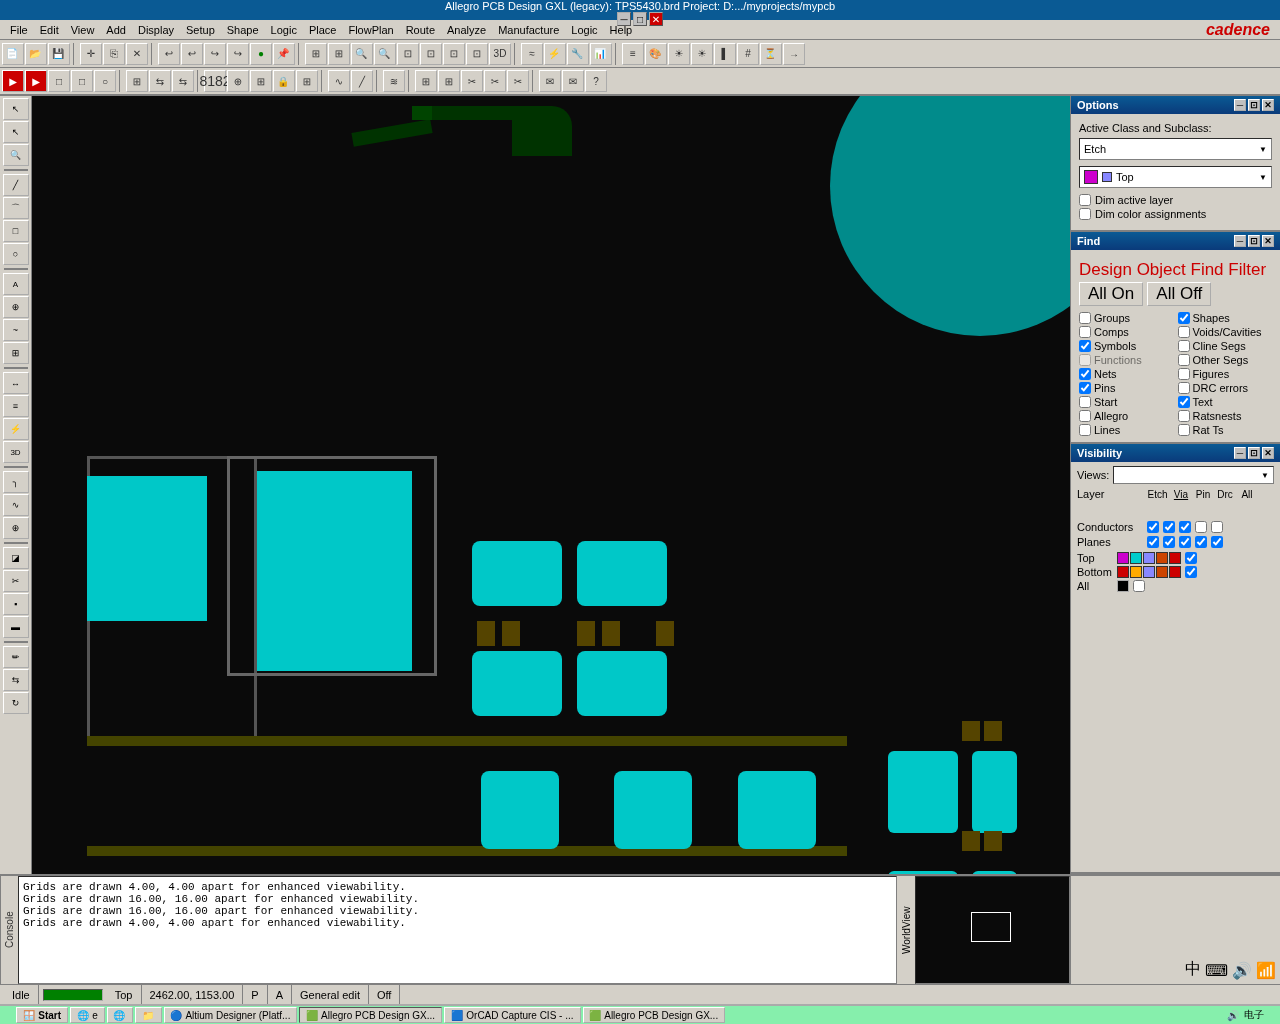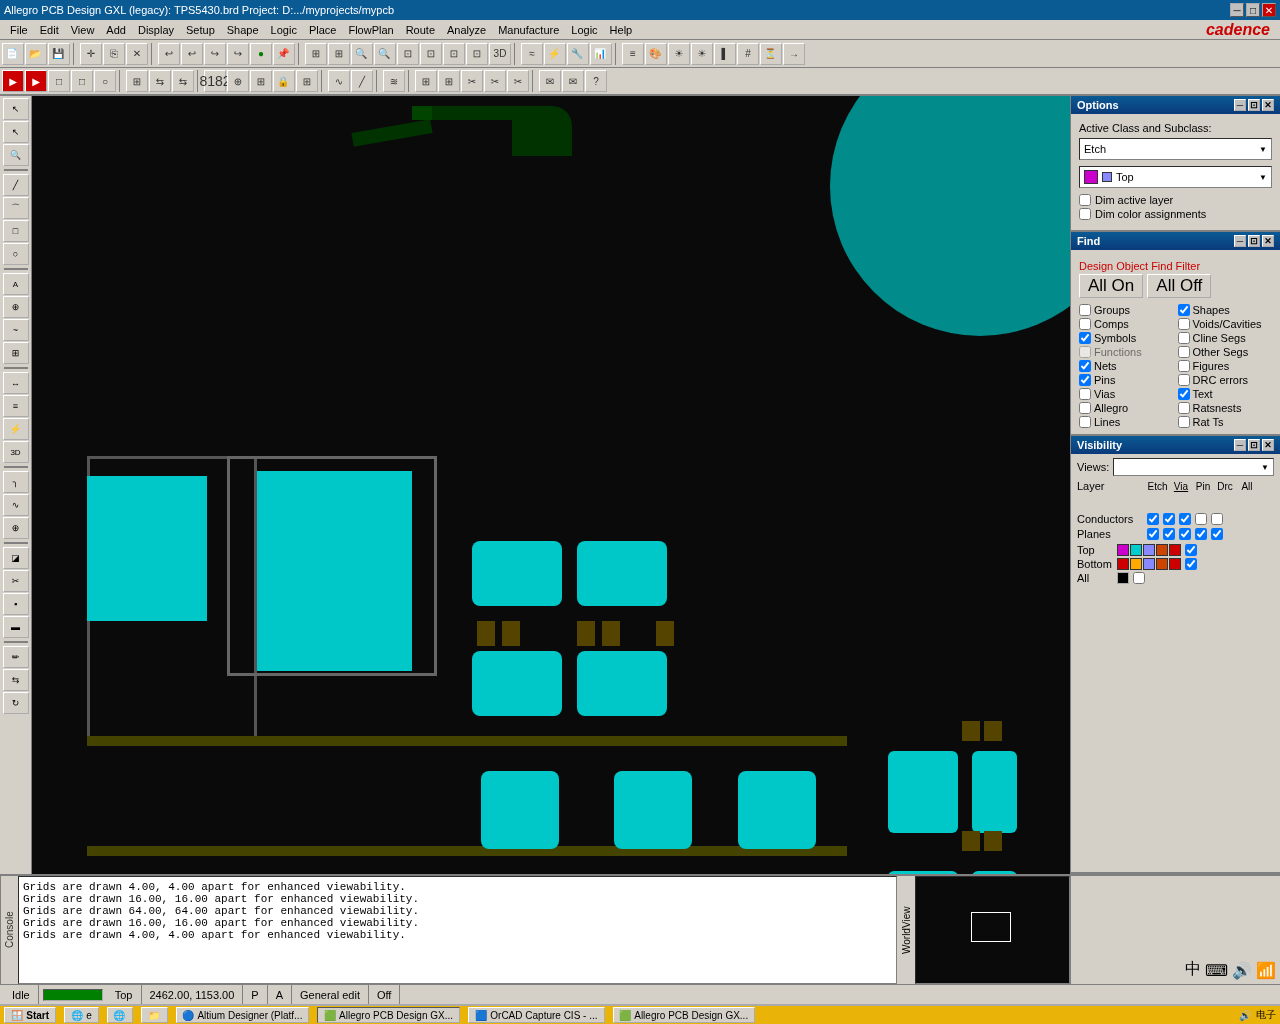--- a/index.html
+++ b/index.html
@@ -8,20 +8,21 @@
     
     #titlebar {
       background: linear-gradient(to bottom, #0a5a94, #0a5a94);
       color: white;
       height: 20px;
       display: flex;
       align-items: center;
       justify-content: space-between;
       padding: 0 4px;
       font-size: 11px;
+      flex-direction: column;
     }
     #titlebar-controls { display: flex; gap: 2px; }
     #titlebar-controls span { width: 14px; height: 14px; display: inline-flex; align-items: center; justify-content: center; font-size: 10px; background: #c0c0c0; color: black; cursor: pointer; border: 1px outset #aaa; }
     
     
     #menubar {
       background: #d4d0c8;
       height: 20px;
       display: flex;
       align-items: center;
@@ -139,21 +140,21 @@
       font-size: 11px;
     }
     .dropdown-arrow { margin-left: auto; font-size: 8px; }
     .dropdown-colored { display: flex; align-items: center; gap: 4px; }
     .color-swatch { width: 14px; height: 14px; border: 1px solid #333; }
     .checkbox-row { display: flex; align-items: center; gap: 4px; margin-bottom: 2px; font-size: 11px; }
     input[type=checkbox] { width: 12px; height: 12px; }
     
     
     #find-panel { }
-    .find-filter-title { color: #cc0000; font-size: 11px; padding: 4px 0 2px 0; }
+    .find-filter-title { color: #cc0000; font-size: 17px; padding: 4px 0 2px 0; }
     .find-btn-row { display: flex; gap: 4px; margin-bottom: 6px; }
     .find-btn {
       padding: 1px 8px;
       background: #d4d0c8;
       border: 1px outset #fff;
       cursor: pointer;
       font-size: 17px;
     }
     .find-grid {
       display: grid;
@@ -251,26 +252,26 @@
     .status-progress {
       width: 60px; height: 12px;
       background: #008000;
       border: 1px inset #aaa;
       margin: 0 4px;
     }
     
     
     #taskbar {
       height: 20px;
-      background: #eab308;
+      background: #86efac;
       border-top: 2px solid #aaa;
       display: flex;
       align-items: center;
-      padding: 0 4px;
-      gap: 8px;
+      padding: 0 16px;
+      gap: 2px;
     }
     .task-btn {
       height: 16px;
       padding: 0 6px;
       background: #d4d0c8;
       border: 1px outset #fff;
       font-size: 10px;
       cursor: pointer;
       display: flex;
       align-items: center;
@@ -588,21 +589,21 @@
           <div class="find-item">
               <input type="checkbox" checked="" style="">
               <span>Pins</span>
             </div>
           <div class="find-item">
               <input type="checkbox" style="">
               <span>DRC errors</span>
             </div>
           <div class="find-item">
               <input type="checkbox" style="">
-              <span>Vias</span>
+              <span>Start</span>
             </div>
           <div class="find-item">
               <input type="checkbox" checked="" style="">
               <span>Text</span>
             </div>
           <div class="find-item">
               <input type="checkbox" style="">
               <span>Allegro</span>
             </div>
           <div class="find-item">
@@ -694,21 +695,20 @@
     </div>
 
   </div>
 </div>
 
 <div id="bottom-area">
   <div id="console-label">Console</div>
   <div id="console-text">
     <div>Grids are drawn 4.00, 4.00 apart for enhanced viewability.</div>
     <div>Grids are drawn 16.00, 16.00 apart for enhanced viewability.</div>
-    <div>Grids are drawn 64.00, 64.00 apart for enhanced viewability.</div>
     <div>Grids are drawn 16.00, 16.00 apart for enhanced viewability.</div>
     <div>Grids are drawn 4.00, 4.00 apart for enhanced viewability.</div>
   </div>
   <div id="worldview-label">WorldView</div>
   <div id="worldview-canvas">
     <div id="worldview-rect"></div>
   </div>
   <div id="right-panel-bottom">
     <span class="sys-icon">中</span>
     <span class="sys-icon">⌨</span>

